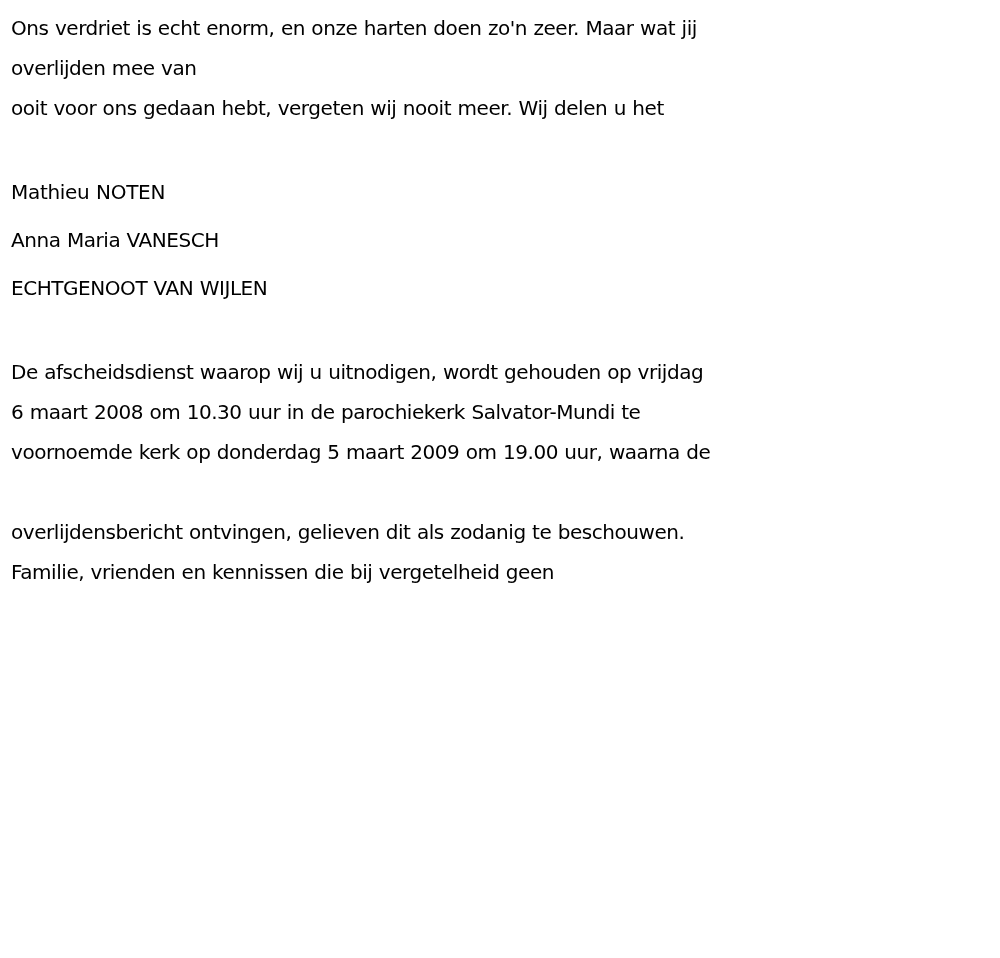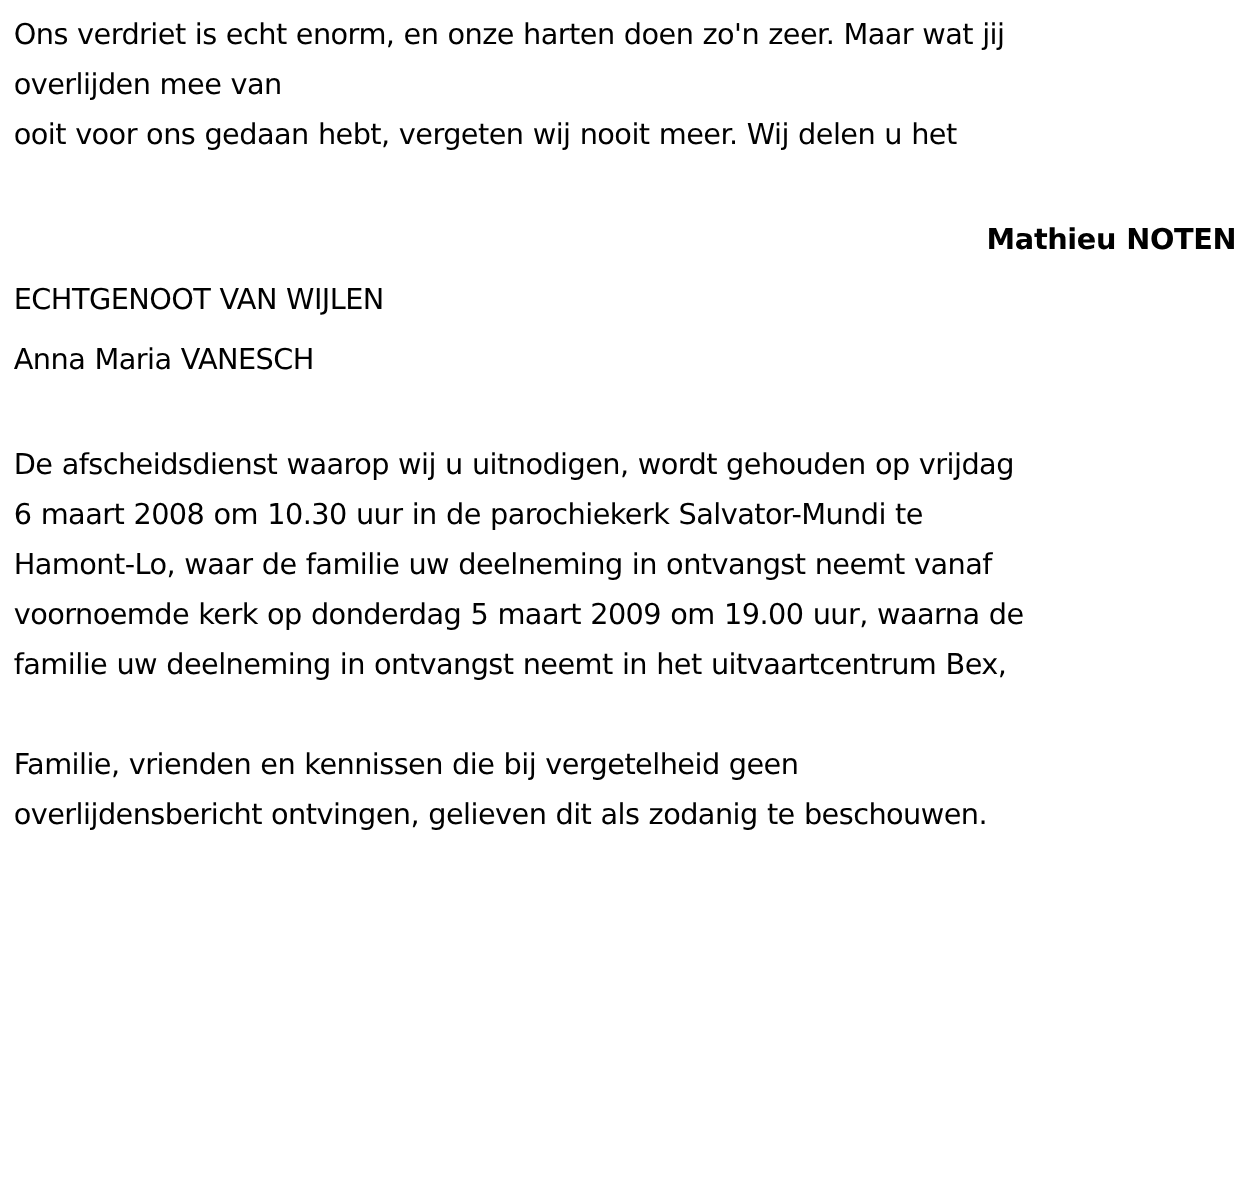--- a/index.html
+++ b/index.html
@@ -10,68 +10,65 @@
     body {
       width: 1000px;
       height: 958px;
       overflow: hidden;
       font-family: "DejaVu Sans", sans-serif;
       color: #000000;
     }
     .doc {
       position: relative;
       padding: 8px 11px 0 11px;
-      font-size: 23px;
+      font-size: 20px;
       letter-spacing: -0.45px;
       word-spacing: 0.5px;
       line-height: 40px;
     }
     .para {
       margin: 0 0 40px 0;
     }
     .line {
       display: block;
       white-space: nowrap;
     }
     .name {
-      font-weight: bold;
+      font-weight: normal;
       letter-spacing: -0.3px;
-      text-align: right;
     }
     .name-block {
       margin: 0 0 40px 0;
       line-height: 48px;
     }
     .name-block .line { display: block; }
   </style>
 </head>
 <body>
 
 <div class="doc">
 
   <div class="para">
     <span class="line">Ons verdriet is echt enorm, en onze harten doen zo'n zeer. Maar wat jij</span>
     <span class="line">overlijden mee van</span>
     <span class="line">ooit voor ons gedaan hebt, vergeten wij nooit meer. Wij delen u het</span>
   </div>
 
   <div class="name-block">
     <span class="line name">Mathieu NOTEN</span>
+    <span class="line">Anna Maria VANESCH</span>
     <span class="line">ECHTGENOOT VAN WIJLEN</span>
-    <span class="line">Anna Maria VANESCH</span>
   </div>
 
 
   <div class="para">
     <span class="line">De afscheidsdienst waarop wij u uitnodigen, wordt gehouden op vrijdag</span>
     <span class="line">6 maart 2008 om 10.30 uur in de parochiekerk Salvator-Mundi te</span>
-    <span class="line">Hamont-Lo, waar de familie uw deelneming in ontvangst neemt vanaf</span>
     <span class="line">voornoemde kerk op donderdag 5 maart 2009 om 19.00 uur, waarna de</span>
-    <span class="line">familie uw deelneming in ontvangst neemt in het uitvaartcentrum Bex,</span>
   </div>
 
 
   <div class="para">
+    <span class="line">overlijdensbericht ontvingen, gelieven dit als zodanig te beschouwen.</span>
     <span class="line">Familie, vrienden en kennissen die bij vergetelheid geen</span>
-    <span class="line">overlijdensbericht ontvingen, gelieven dit als zodanig te beschouwen.</span>
   </div>
 
 </div>
 
 </body></html>

